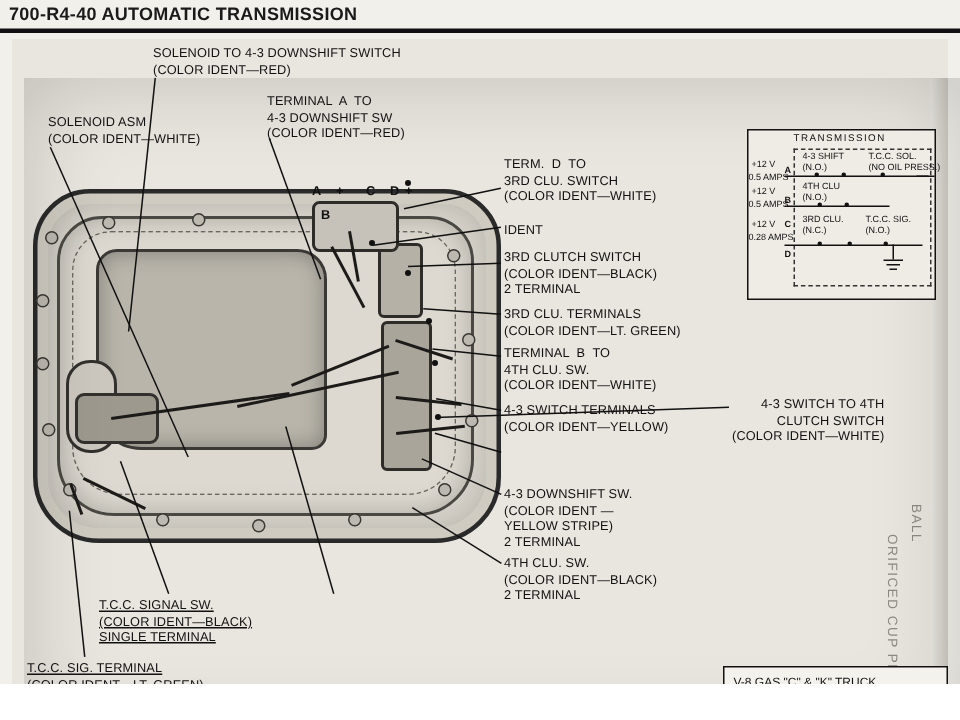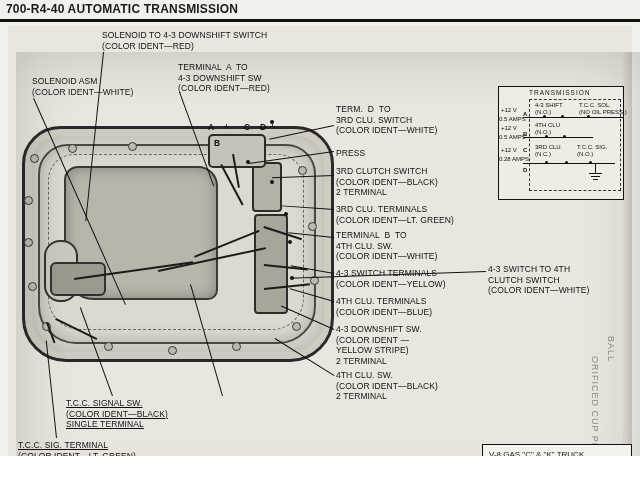--- a/index.html
+++ b/index.html
@@ -341,41 +341,39 @@
   <div class="label" style="left:102px; top:30px;">SOLENOID TO 4-3 DOWNSHIFT SWITCH
 (COLOR IDENT—RED)</div>
   <div class="label" style="left:178px; top:62px;">TERMINAL  A  TO
 4-3 DOWNSHIFT SW
 (COLOR IDENT—RED)</div>
   <div class="label" style="left:32px; top:76px;">SOLENOID ASM
 (COLOR IDENT—WHITE)</div>
   <div class="label" style="left:336px; top:104px;">TERM.  D  TO
 3RD CLU. SWITCH
 (COLOR IDENT—WHITE)</div>
-  <div class="label" style="left:336px; top:148px;">PRESS</div>
+  <div class="label" style="left:336px; top:148px;">IDENT</div>
   <div class="label" style="left:336px; top:166px;">3RD CLUTCH SWITCH
 (COLOR IDENT—BLACK)
 2 TERMINAL</div>
   <div class="label" style="left:336px; top:204px;">3RD CLU. TERMINALS
 (COLOR IDENT—LT. GREEN)</div>
   <div class="label" style="left:336px; top:230px;">TERMINAL  B  TO
 4TH CLU. SW.
 (COLOR IDENT—WHITE)</div>
   <div class="label" style="left:336px; top:268px;">4-3 SWITCH TERMINALS
 (COLOR IDENT—YELLOW)</div>
-  <div class="label" style="left:336px; top:296px;">4TH CLU. TERMINALS
-(COLOR IDENT—BLUE)</div>
   <div class="label" style="left:336px; top:324px;">4-3 DOWNSHIFT SW.
 (COLOR IDENT —
 YELLOW STRIPE)
 2 TERMINAL</div>
   <div class="label" style="left:336px; top:370px;">4TH CLU. SW.
 (COLOR IDENT—BLACK)
 2 TERMINAL</div>
-  <div class="label" style="left:488px; top:264px;">4-3 SWITCH TO 4TH
+  <div class="label" style="left:488px; top:264px;text-align:right;">4-3 SWITCH TO 4TH
 CLUTCH SWITCH
 (COLOR IDENT—WHITE)</div>
   <div class="label" style="left:66px; top:398px;text-decoration:underline;">T.C.C. SIGNAL SW.
 (COLOR IDENT—BLACK)
 SINGLE TERMINAL</div>
   <div class="label" style="left:18px; top:440px;text-decoration:underline;">T.C.C. SIG. TERMINAL
 (COLOR IDENT—LT. GREEN)</div>
 
   <div class="leader" style="left:104px; top:52px; width:170px; transform:rotate(96deg);"></div>
   <div class="leader" style="left:180px; top:92px; width:100px; transform:rotate(70deg);"></div>

